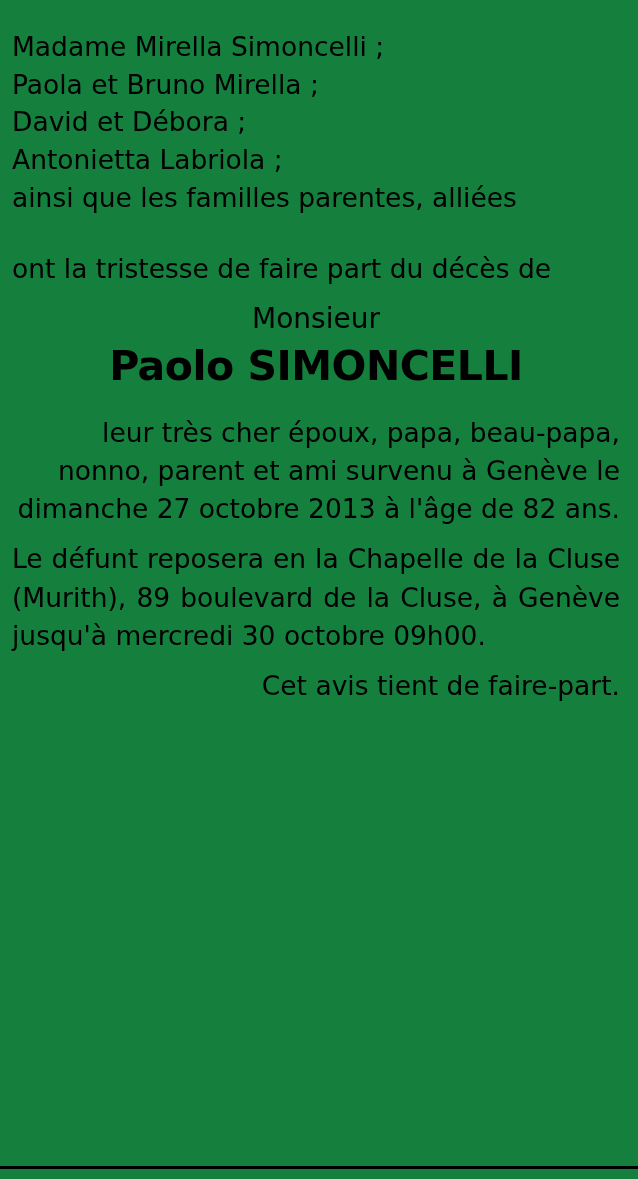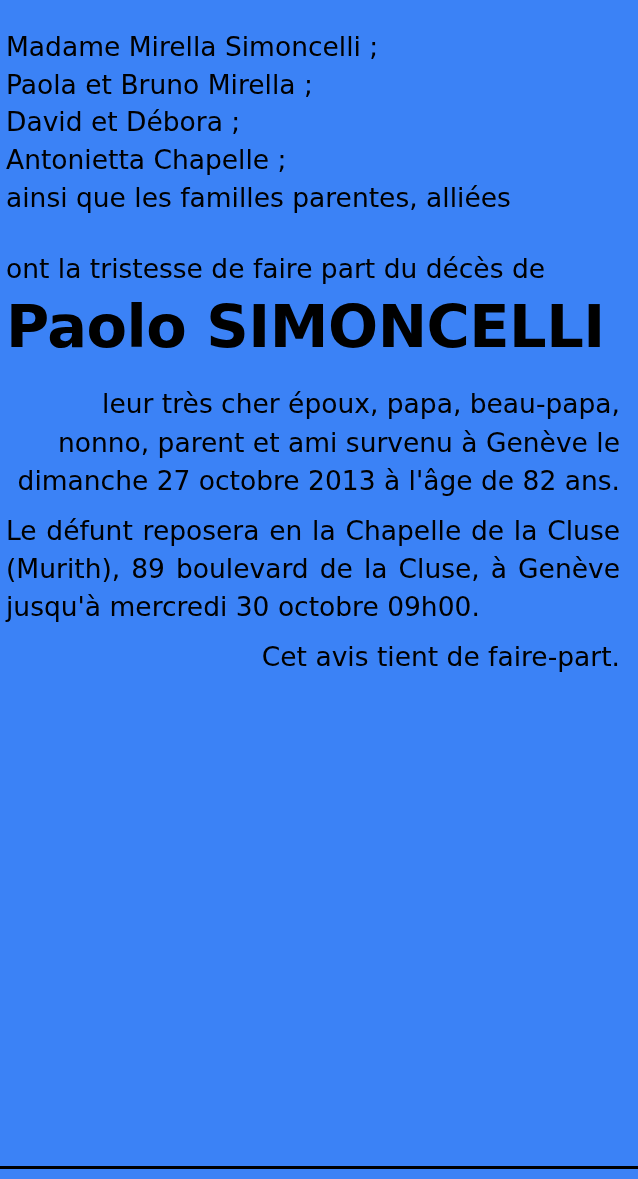--- a/index.html
+++ b/index.html
@@ -12,22 +12,22 @@
     height: 1179px;
     font-family: "DejaVu Sans", sans-serif;
     color: #000000;
     overflow: hidden;
   }
   .notice {
     position: relative;
     width: 638px;
     height: 1179px;
     box-sizing: border-box;
-    padding: 28px 18px 0 6px;
-    background: #3b82f6;
+    padding: 28px 18px 0 12px;
+    background: #15803d;
   }
   .family-list {
     margin: 0;
     padding: 0;
     list-style: none;
   }
   .family-list li {
     font-size: 26.5px;
     line-height: 1.42;
     white-space: nowrap;
@@ -39,22 +39,22 @@
     font-size: 26.5px;
     line-height: 1.42;
   }
   .honorific {
     text-align: center;
     font-size: 28px;
     line-height: 1.35;
     margin-top: 12px;
   }
   .deceased-name {
-    text-align: left;
-    font-size: 59px;
+    text-align: center;
+    font-size: 41px;
     font-weight: bold;
     line-height: 1.18;
     letter-spacing: -0.5px;
     margin-top: 4px;
   }
   .deceased-name .first {
     font-weight: bold;
   }
   .deceased-name .last {
     font-weight: bold;
@@ -84,28 +84,29 @@
 </style>
 </head>
 <body>
 
 <div class="notice">
 
   <ul class="family-list">
     <li>Madame Mirella Simoncelli ;</li>
     <li>Paola et Bruno Mirella ;</li>
     <li>David et Débora ;</li>
-    <li>Antonietta Chapelle ;</li>
+    <li>Antonietta Labriola ;</li>
     <li>ainsi que les familles parentes, alliées</li>
   </ul>
 
   <div class="spacer-lg"></div>
 
   <div class="intro">ont la tristesse de faire part du décès de</div>
 
+  <div class="honorific">Monsieur</div>
 
   <div class="deceased-name"><span class="first">Paolo </span><span class="last">SIMONCELLI</span></div>
 
   <div class="para first-para">leur très cher époux, papa, beau-papa, nonno, parent et ami survenu à Genève le dimanche 27 octobre 2013 à l'âge de 82 ans.</div>
 
   <div class="para">Le défunt reposera en la Chapelle de la Cluse (Murith), 89 boulevard de la Cluse, à Genève jusqu'à mercredi 30 octobre 09h00.</div>
 
 
   <div class="para last-line">Cet avis tient de faire-part.</div>
 

